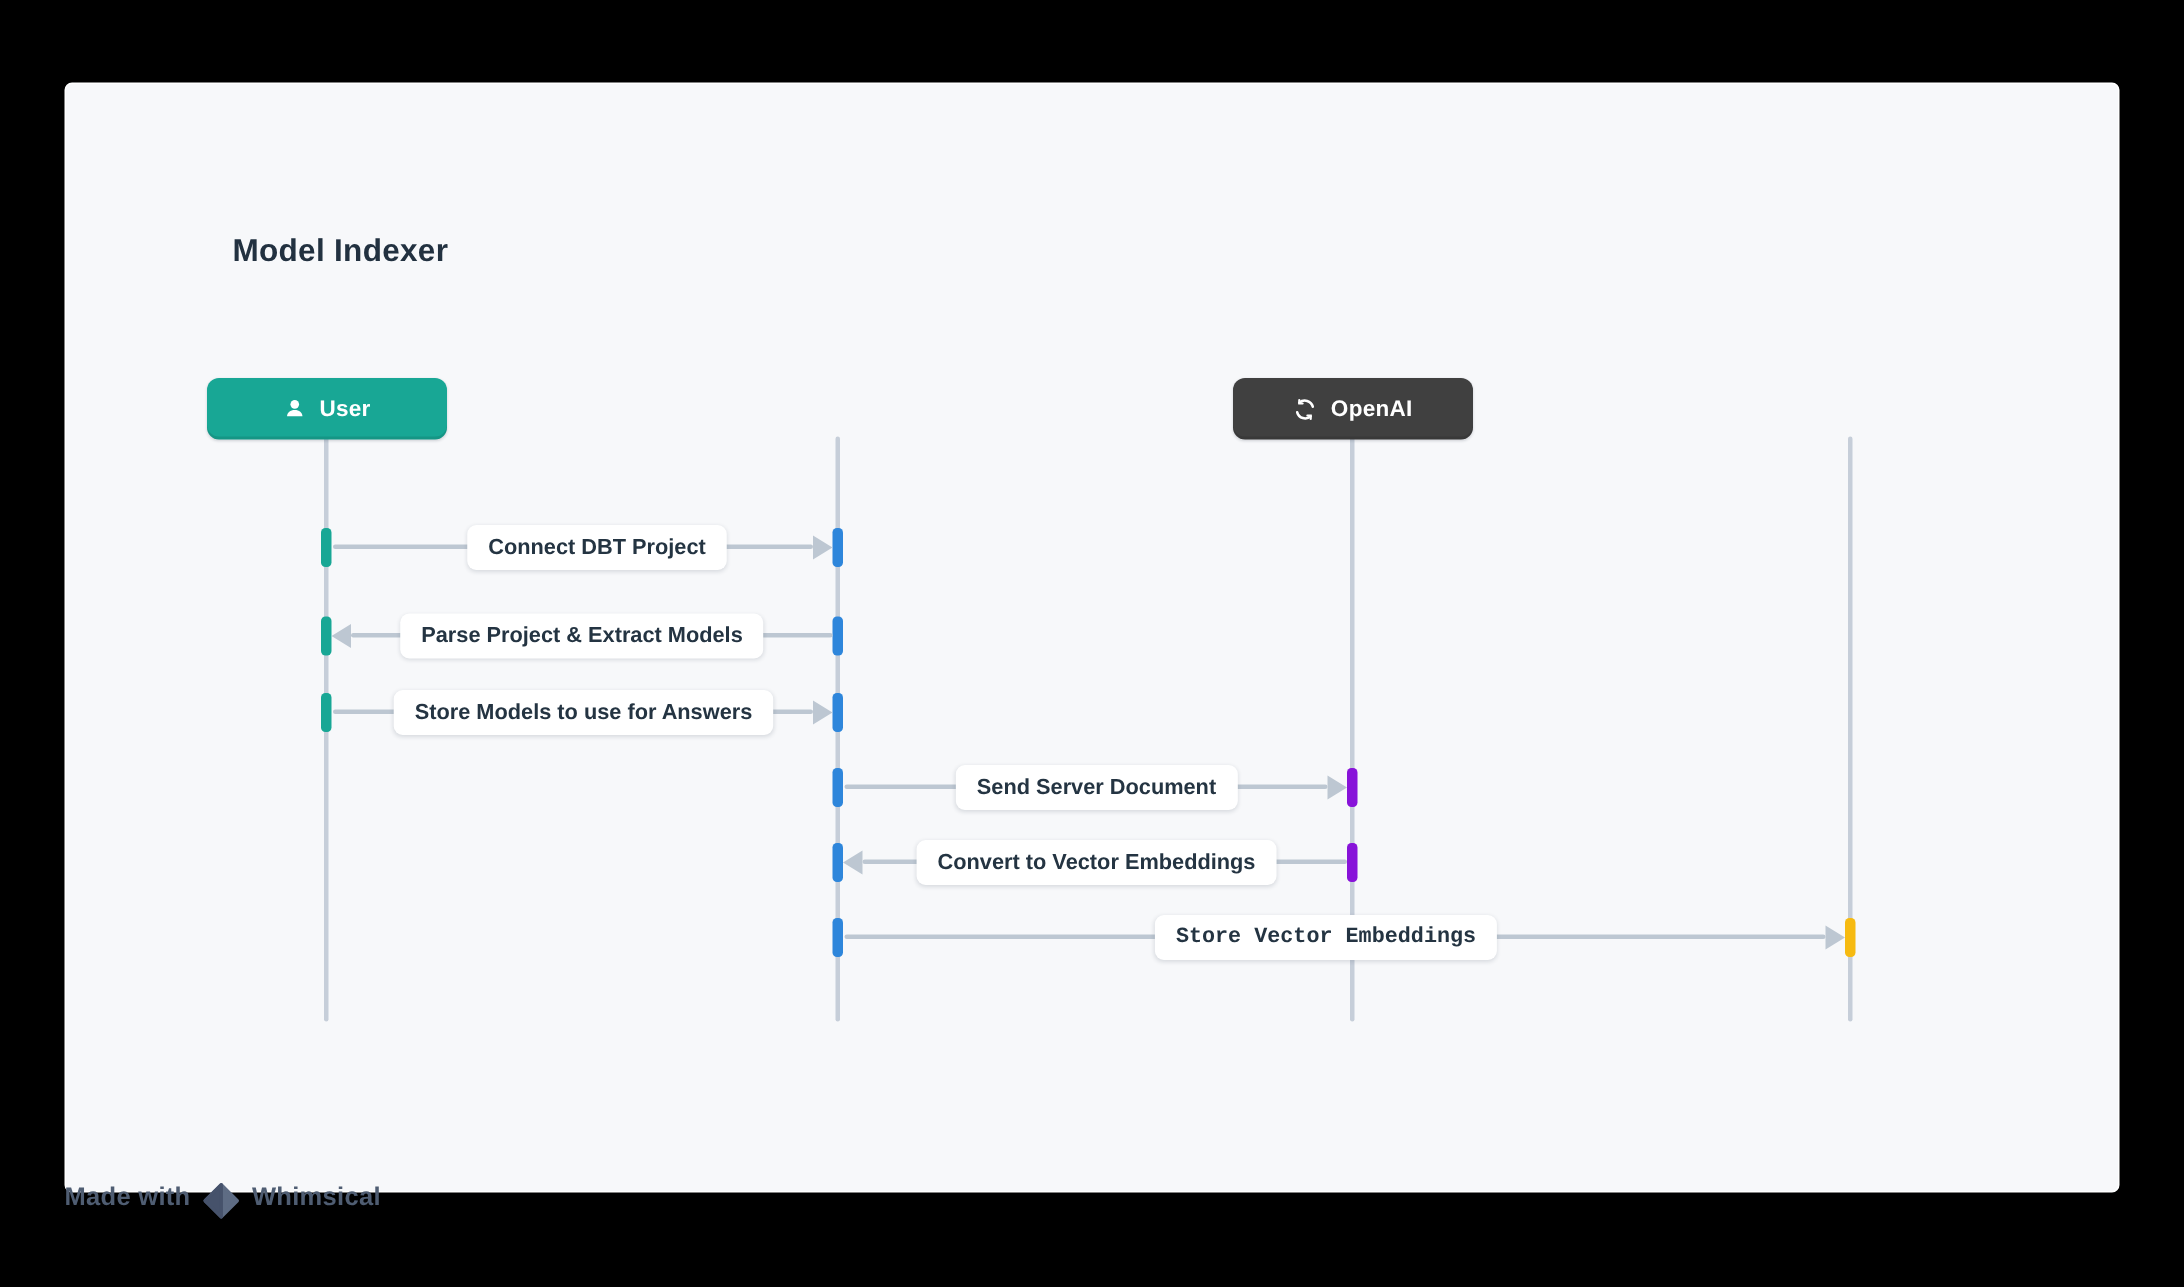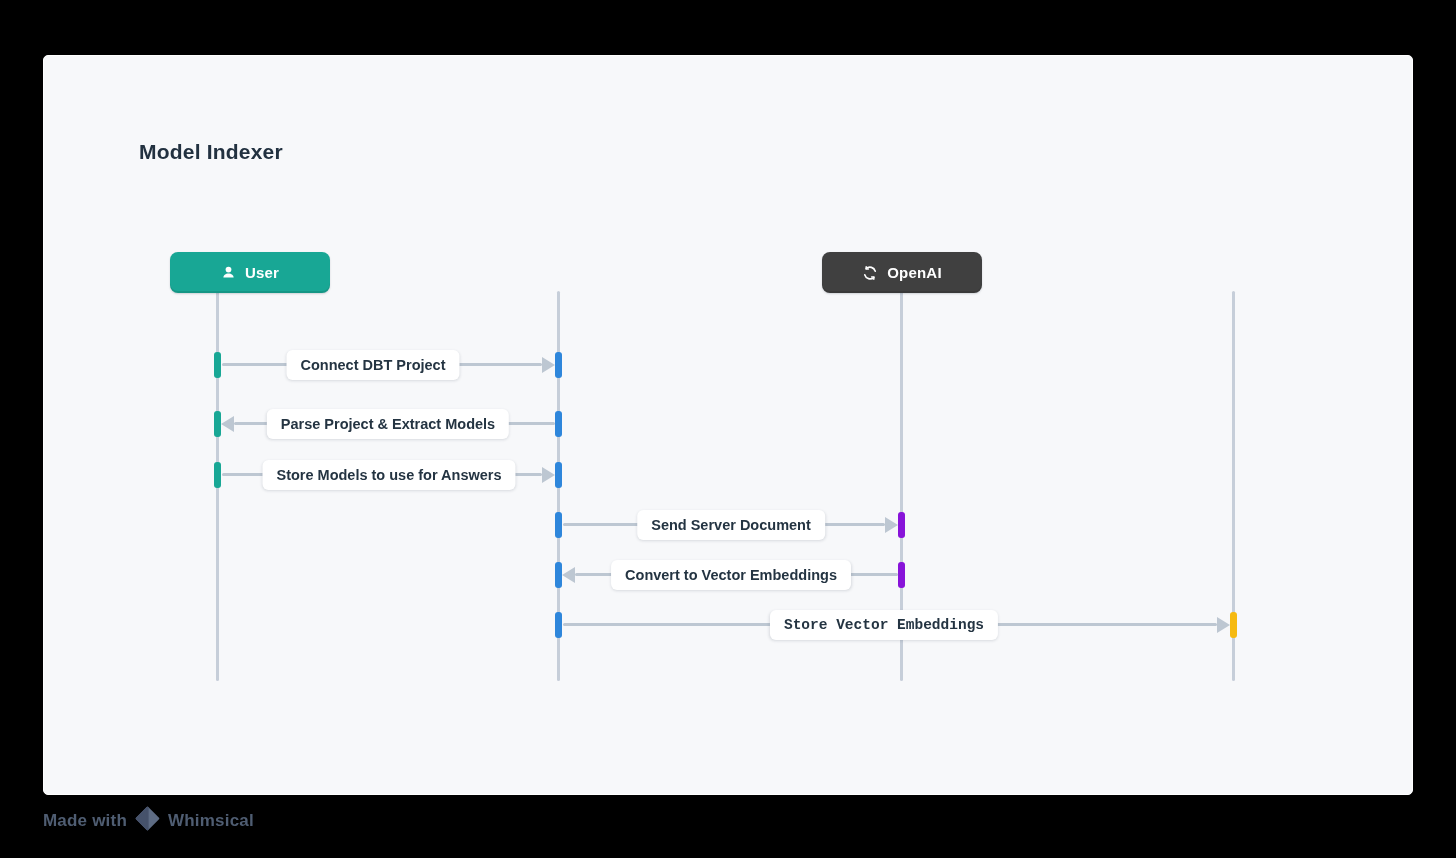--- a/index.html
+++ b/index.html
@@ -1,46 +1,46 @@
 <!DOCTYPE html>
 <html><head>
 <meta charset="utf-8">
 <style>
   html,body{margin:0;padding:0;width:1456px;height:858px;background:#000;overflow:hidden;
     font-family:"Liberation Sans","DejaVu Sans",sans-serif;-webkit-font-smoothing:antialiased;}
   .card{position:absolute;left:43px;top:55px;width:1370px;height:740px;background:#F7F8FA;
     border:1px solid #FFFFFF;border-radius:5px;box-sizing:border-box;}
-  .title{position:absolute;left:95px;top:84px;margin:0;font-size:21px;font-weight:700;
+  .title{position:absolute;left:95px;top:84px;margin:16px;font-size:21px;font-weight:700;
     color:#223140;letter-spacing:.2px;}
   .lifeline{position:absolute;width:3px;top:235px;height:390px;background:#C6CED9;border-radius:2px;}
   .actor{position:absolute;top:196px;height:41px;border-radius:8px;display:flex;align-items:center;
     justify-content:center;gap:9px;box-shadow:0 1px 2px rgba(20,35,50,.18), inset 0 -2px 0 rgba(0,0,0,.10);}
   .actor-label{font-size:15px;font-weight:700;letter-spacing:.2px;}
-  .actor-user{left:94px;width:160px;background:#18A795;margin-left:32px;}
+  .actor-user{left:94px;width:160px;background:#18A795;}
   .actor-server{left:423px;width:184px;background:#2E86DB;}
   .actor-openai{left:778px;width:160px;background:#404040;}
   .actor-vector{left:1110px;width:160px;background:#F6BA11;}
   .actor-user .actor-label,.actor-server .actor-label,.actor-openai .actor-label{color:#FFFFFF;}
   .actor-vector .actor-label{color:#243442;}
   .icon{display:flex;align-items:center;justify-content:center;}
   .bar{position:absolute;width:7px;height:26px;border-radius:3px;}
   .bar-user{background:#18A795;left:170px;}
   .bar-server{background:#2E86DB;left:511px;}
   .bar-openai{background:#8813D9;left:854px;}
   .bar-vector{background:#F6BA11;left:1186px;}
   .mline{position:absolute;height:3px;background:#BDC7D2;border-radius:2px;}
   .arrow-r{position:absolute;width:0;height:0;border-top:8px solid transparent;
     border-bottom:8px solid transparent;border-left:13px solid #BDC7D2;}
   .arrow-l{position:absolute;width:0;height:0;border-top:8px solid transparent;
     border-bottom:8px solid transparent;border-right:13px solid #BDC7D2;}
   .mlabel{position:absolute;transform:translate(-50%,-50%);background:#FFFFFF;border-radius:6px;
     padding:7px 14px;font-size:14.5px;font-weight:600;color:#243442;white-space:nowrap;
     box-shadow:0 1px 3px rgba(31,45,61,.14);}
   .msg{display:contents;}
-  .watermark{position:absolute;left:43px;top:806px;display:flex;align-items:flex-end;gap:8px;
+  .watermark{position:absolute;left:43px;top:788px;display:flex;align-items:flex-start;gap:8px;
     font-size:17px;font-weight:700;color:#4F5D72;}
   .wm-text{letter-spacing:.2px;}
 </style>
 </head>
 <body>
 
 <div class="card">
 
   <h1 class="title">Model Indexer</h1>
 
@@ -74,21 +74,21 @@
     <span class="actor-label">OpenAI</span>
   </div>
 
 
   
   <div class="msg">
     <div class="bar bar-user" style="top:296px;"></div>
     <div class="bar bar-server" style="top:296px;"></div>
     <div class="mline" style="left:178px;top:307px;width:320px;"></div>
     <div class="arrow-r" style="left:498px;top:301px;"></div>
-    <div class="mlabel" style="left:329px;top:309px;">Connect DBT Project</div>
+    <div class="mlabel" style="left:354px;top:309px;">Connect DBT Project</div>
   </div>
 
   
   <div class="msg">
     <div class="bar bar-user" style="top:355px;"></div>
     <div class="bar bar-server" style="top:355px;"></div>
     <div class="arrow-l" style="left:177px;top:360px;"></div>
     <div class="mline" style="left:190px;top:366px;width:321px;"></div>
     <div class="mlabel" style="left:344px;top:368px;text-align:center;">Parse Project &amp; Extract Models</div>
   </div>

